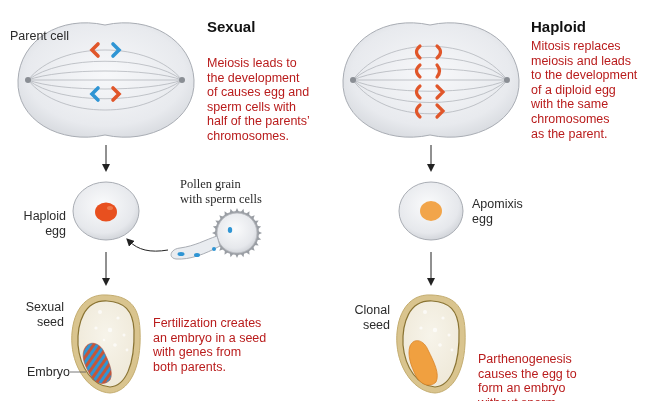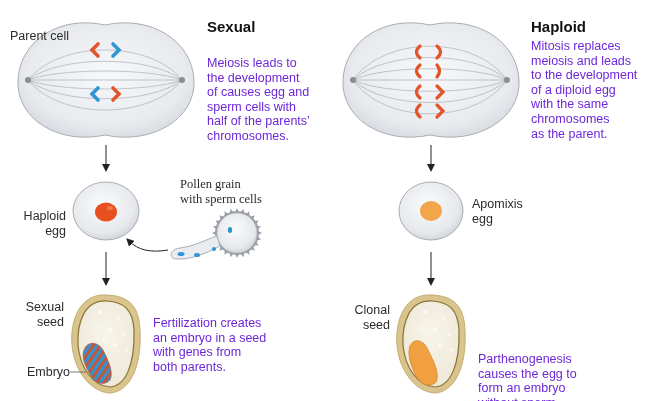--- a/index.html
+++ b/index.html
@@ -1,21 +1,21 @@
 <!DOCTYPE html>
 <html><head>
 <meta charset="utf-8">
 <style>
   html, body { margin: 0; padding: 0; background: #ffffff; }
   body { width: 650px; height: 401px; position: relative; overflow: hidden;
          font-family: "Liberation Sans", "DejaVu Sans", sans-serif; color: #2a2a2a; }
   .lbl { position: absolute; font-size: 12.5px; line-height: 15px; color: #2b2b2b; }
   .lbl.r { text-align: right; }
   .ttl { position: absolute; font-weight: bold; font-size: 15px; line-height: 18px; color: #111; }
-  .body { position: absolute; font-size: 12.5px; line-height: 14.6px; color: #6d28d9; white-space: pre-line; }
+  .body { position: absolute; font-size: 12.5px; line-height: 14.6px; color: #b91c1c; white-space: pre-line; }
   svg#art { position: absolute; left: 0; top: 0; }
 </style>
 </head>
 <body>
 
 <svg id="art" width="650" height="401" viewBox="0 0 650 401">
   <defs>
     <radialGradient id="cellGrad" cx="50%" cy="45%" r="60%">
       <stop offset="0%" stop-color="#f7f8fa"></stop>
       <stop offset="75%" stop-color="#e8eaee"></stop>

